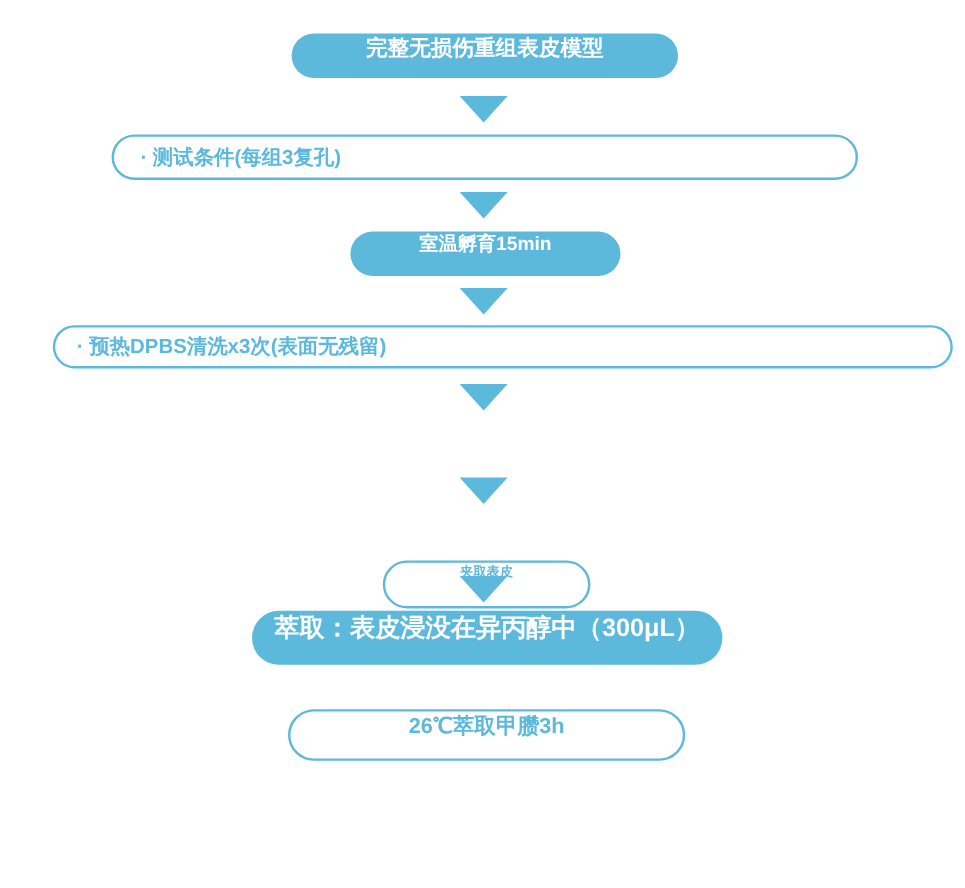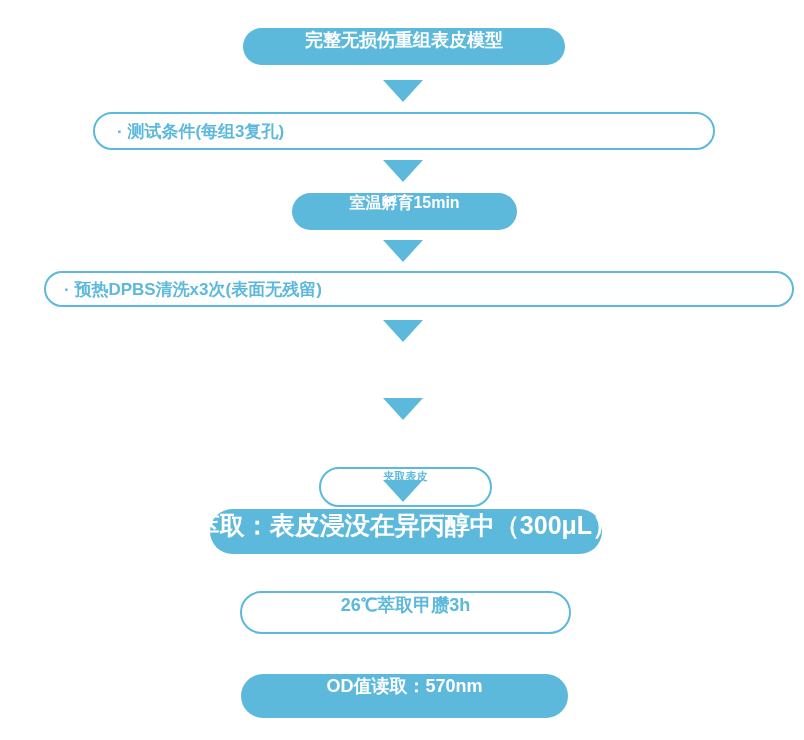--- a/index.html
+++ b/index.html
@@ -84,25 +84,22 @@
 
 
   <div class="arrow" style="top:398px;"></div>
 
   <div class="node outlined" style="left:319px; top:431px; width:173px; height:40px; font-size:11px;margin-top:36px;">
     <span>夹取表皮</span>
   </div>
 
   <div class="arrow" style="top:480px;"></div>
 
-  <div class="node filled" style="left:210px; top:509px; width:392px; height:45px; font-size:25px;">
+  <div class="node filled" style="left:210px; top:509px; width:392px; height:45px; font-size:21px;">
     <span>萃取：表皮浸没在异丙醇中（300μL）</span>
   </div>
 
   <div class="node outlined" style="left:240px; top:591px; width:331px; height:43px; font-size:18px;">
     <span>26℃萃取甲臜3h</span>
   </div>
 
-  <div class="node filled" style="left:241px; top:674px; width:327px; height:44px; font-size:18px;">
-    <span>OD值读取：570nm</span>
-  </div>
 
 </div>
 
 </body></html>

